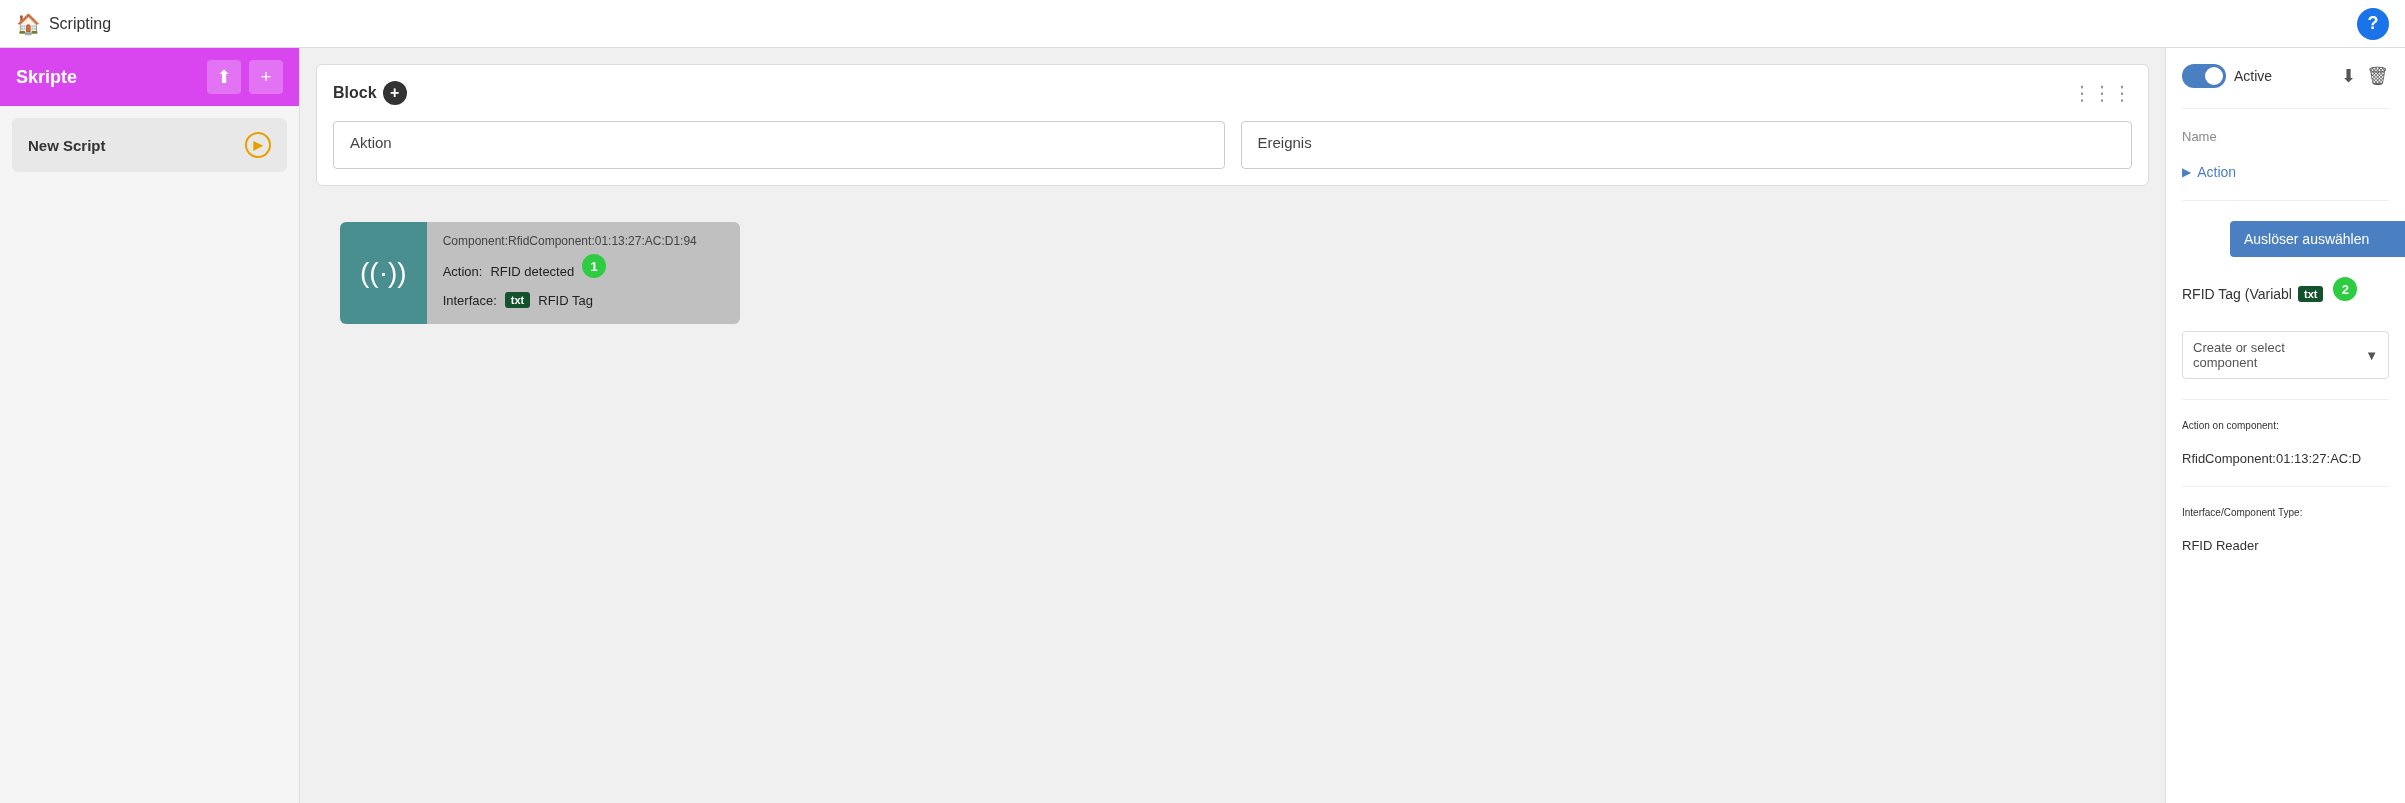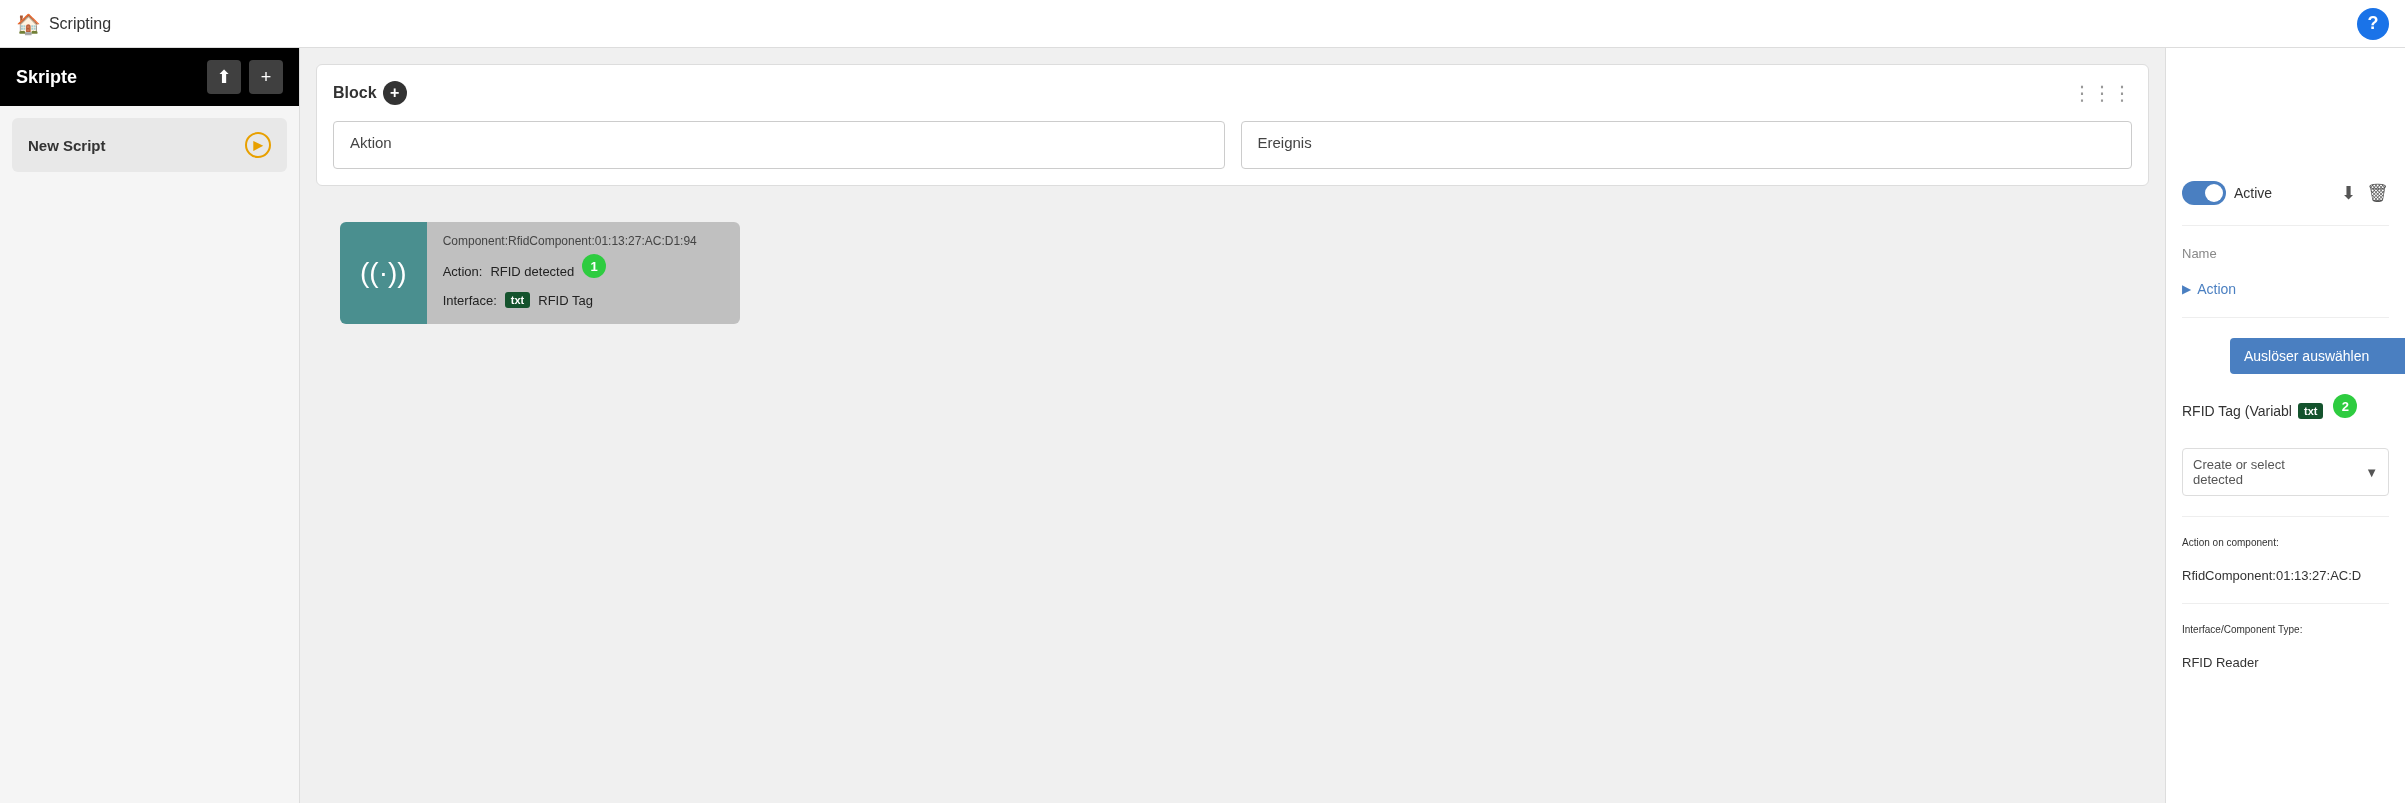--- a/index.html
+++ b/index.html
@@ -40,21 +40,21 @@
 
     
     .sidebar {
       width: 300px;
       background: #f5f5f5;
       border-right: 1px solid #ddd;
       display: flex;
       flex-direction: column;
     }
     .sidebar-header {
-      background: #000000;
+      background: #d946ef;
       color: #fff;
       display: flex;
       align-items: center;
       justify-content: space-between;
       padding: 12px 16px;
       font-size: 18px;
       font-weight: bold;
     }
     .sidebar-header-actions {
       display: flex; gap: 8px;
@@ -211,21 +211,20 @@
     
     .right-panel {
       width: 240px;
       background: #fff;
       border-left: 1px solid #ddd;
       padding: 16px;
       display: flex;
       flex-direction: column;
       gap: 20px;
       overflow-y: auto;
-      justify-content: center;
     }
     .right-top {
       display: flex; align-items: center; justify-content: space-between;
     }
     .toggle-active {
       display: flex; align-items: center; gap: 8px;
     }
     .toggle {
       width: 44px; height: 24px;
       background: #4a7fc1;
@@ -410,21 +409,21 @@
     <div class="rfid-tag-row">
       <span>RFID Tag (Variabl</span>
       <span class="badge-txt">txt</span>
       <div style="position:relative; margin-left: 4px; margin-bottom: 10px;">
         <div class="badge-2">2</div>
       </div>
     </div>
 
     <div class="select-variable">
       <span style="white-space:pre-line;">Create or select
-detected</span>
+component</span>
       <span>▼</span>
     </div>
 
     <hr class="divider">
 
     <div class="section-label">Action on component:</div>
     <div class="section-value">RfidComponent:01:13:27:AC:D</div>
 
     <hr class="divider">
 

